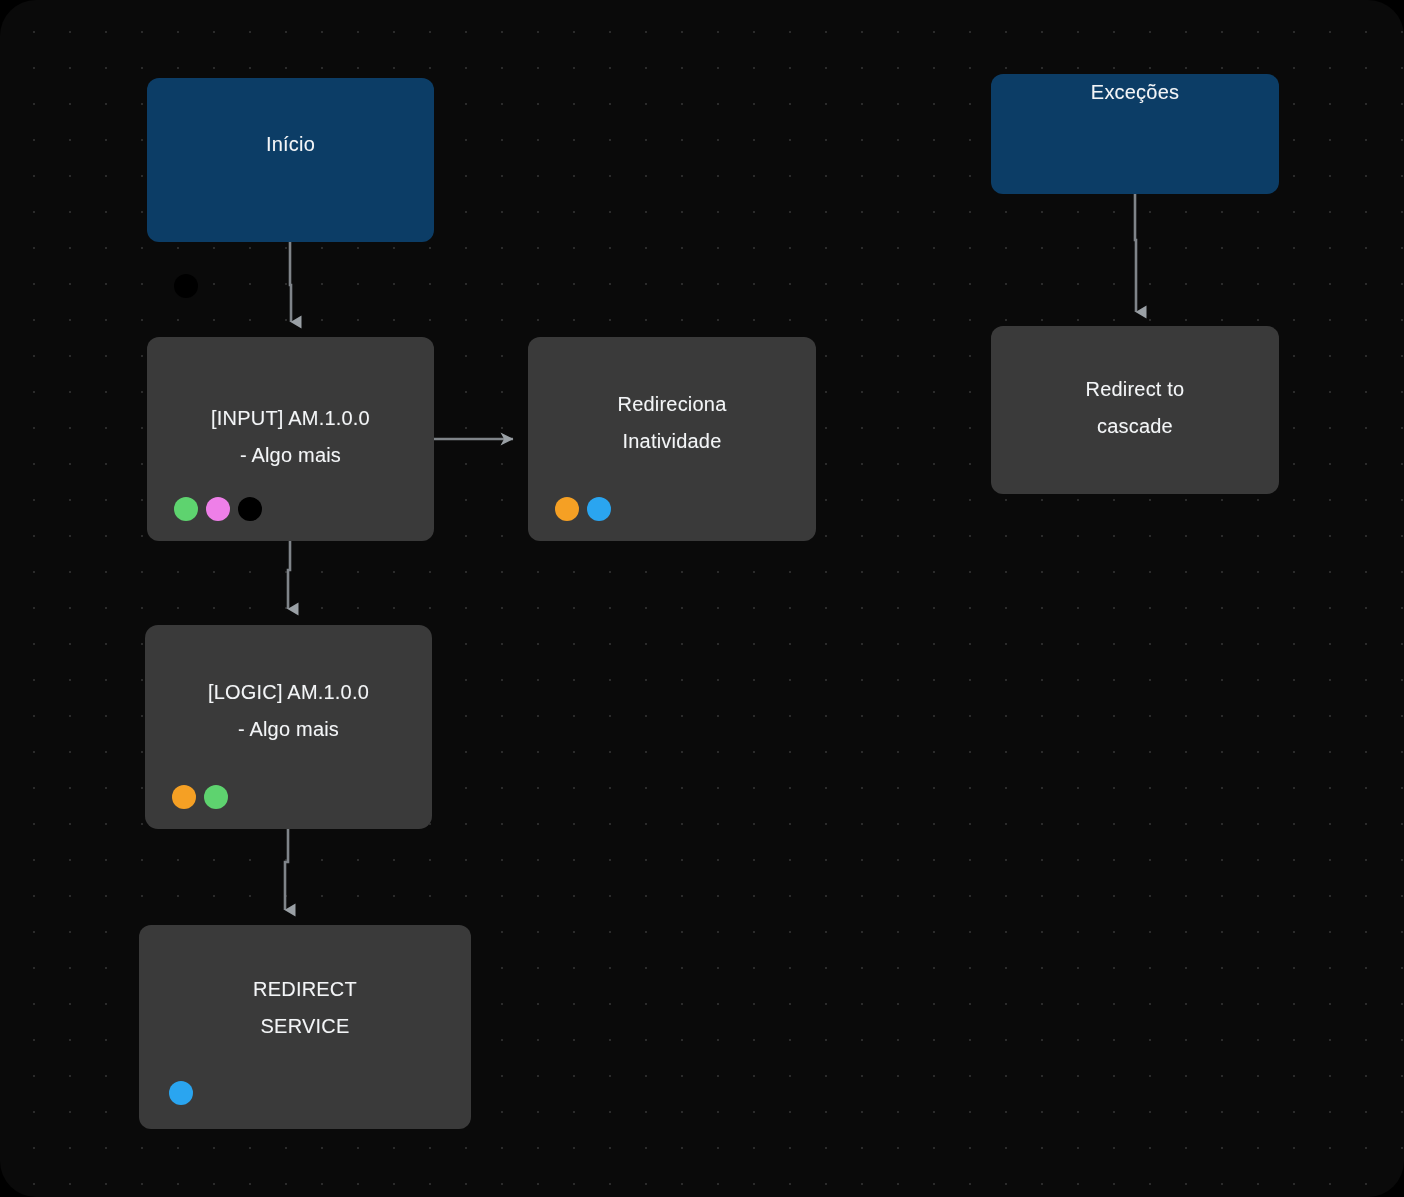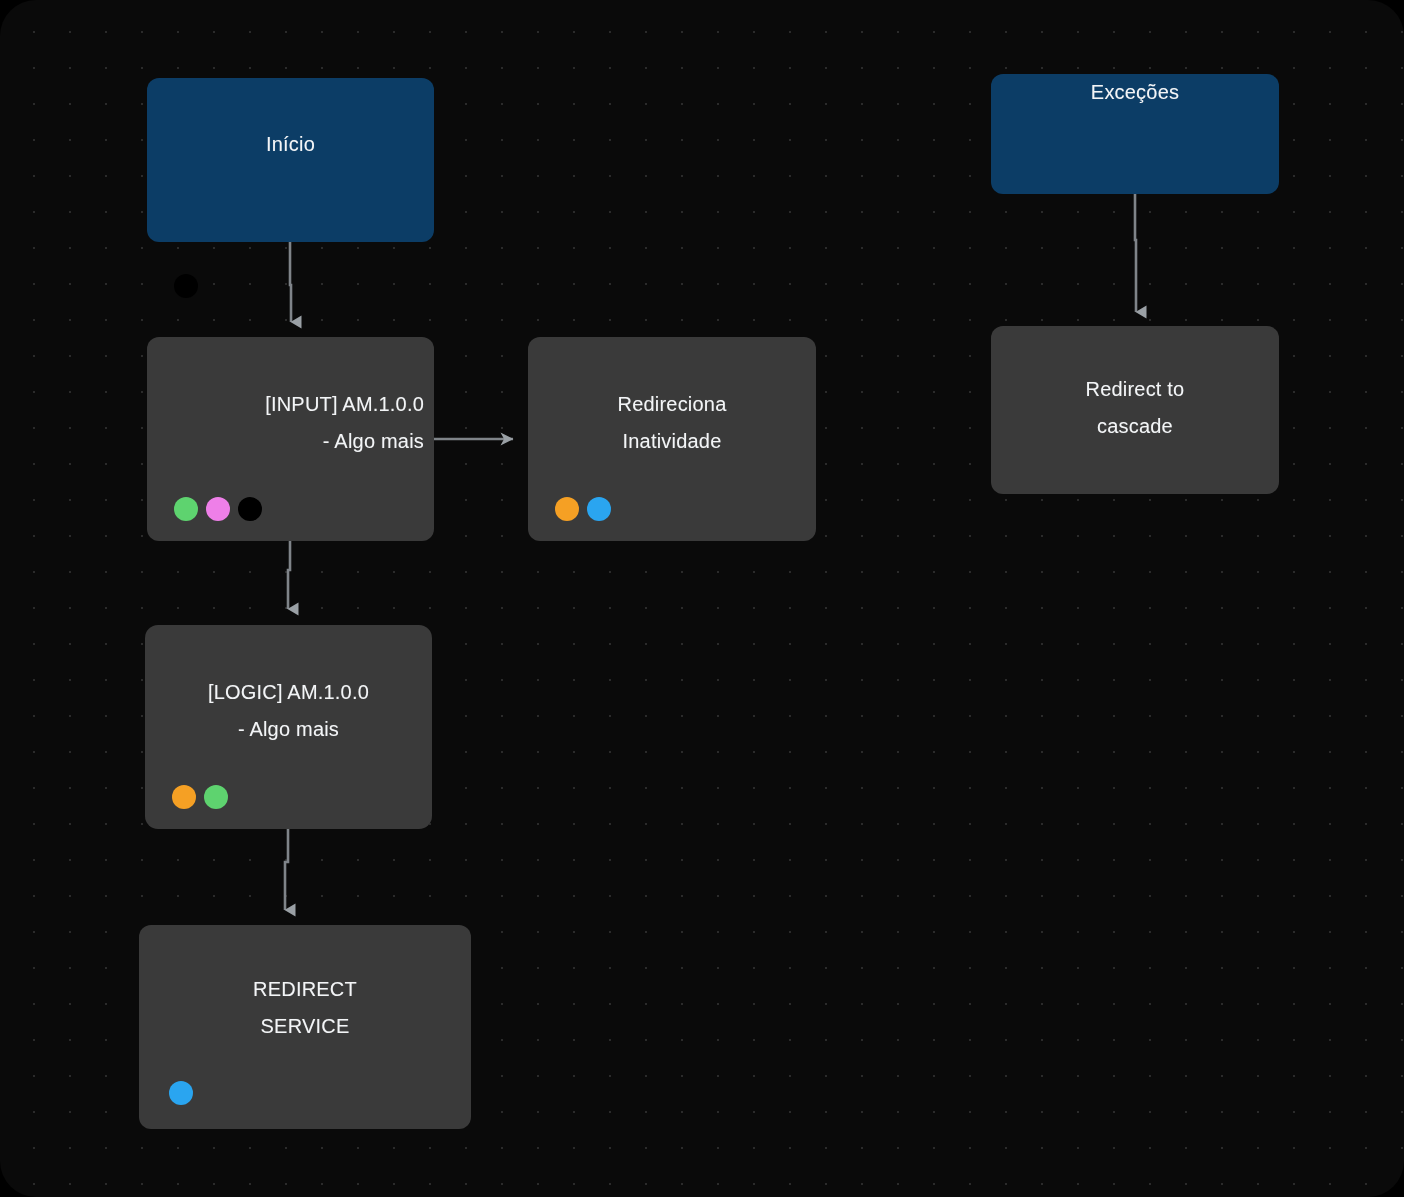--- a/index.html
+++ b/index.html
@@ -81,21 +81,21 @@
 
   
   #node-inicio          { left: 147px; top: 78px;  width: 287px; height: 164px; }
   #node-inicio .node-label  { margin-top: 48px; }
   #node-inicio .badges  { left: 27px; top: 196px; }
 
   #node-excecoes        { left: 991px; top: 74px;  width: 288px; height: 120px; }
   #node-excecoes .node-label { }
 
   #node-input           { left: 147px; top: 337px; width: 287px; height: 204px; }
-  #node-input .node-label   { margin-top: 49px; text-align: right; }
+  #node-input .node-label   { margin-top: 63px; }
   #node-input .badges   { left: 27px; top: 160px; }
 
   #node-redireciona     { left: 528px; top: 337px; width: 288px; height: 204px; }
   #node-redireciona .node-label { margin-top: 49px; }
   #node-redireciona .badges { left: 27px; top: 160px; }
 
   #node-cascade         { left: 991px; top: 326px; width: 288px; height: 168px; }
   #node-cascade .node-label { margin-top: 45px; }
 
   #node-logic           { left: 145px; top: 625px; width: 287px; height: 204px; border-radius: 13px; }

